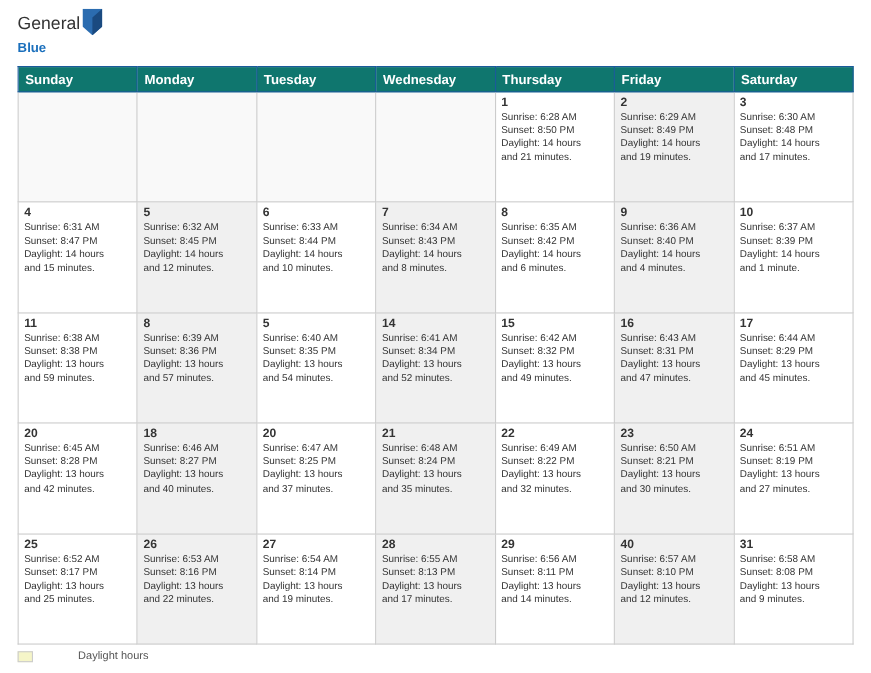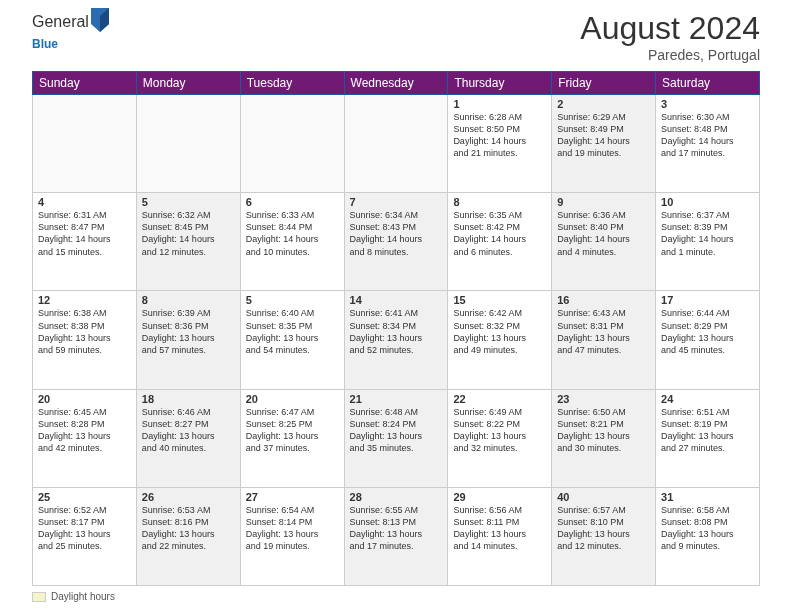--- a/index.html
+++ b/index.html
@@ -6,21 +6,21 @@
     body {
       font-family: Arial, sans-serif;
       background: #fff;
       width: 792px;
       height: 612px;
       overflow: hidden;
     }
     .page {
       width: 792px;
       height: 612px;
-      padding: 10px 32px;
+      padding: 10px 16px;
       display: flex;
       flex-direction: column;
     }
     .header {
       display: flex;
       justify-content: space-between;
       align-items: flex-start;
       margin-bottom: 8px;
     }
     .logo {
@@ -49,26 +49,26 @@
       color: #555;
     }
     .calendar {
       flex: 1;
       border: 1px solid #ccc;
       border-collapse: collapse;
       width: 100%;
       table-layout: fixed;
     }
     .calendar th {
-      background-color: #701a75;
+      background-color: #0f766e;
       color: #fff;
       text-align: left;
       padding: 4px 6px;
       font-size: 12px;
-      font-weight: normal;
+      font-weight: bold;
       border: 1px solid #1a5a9a;
     }
     .calendar td {
       border: 1px solid #ccc;
       vertical-align: top;
       padding: 3px 5px;
       font-size: 9.5px;
       color: #333;
       background: #fff;
     }
@@ -88,20 +88,21 @@
       font-size: 9px;
       line-height: 1.35;
       color: #333;
     }
     .legend {
       display: flex;
       align-items: center;
       margin-top: 5px;
       font-size: 10px;
       color: #555;
+      gap: 36px;
     }
     .legend-box {
       width: 14px;
       height: 10px;
       background: #f5f5c8;
       border: 1px solid #ccc;
       margin-right: 5px;
     }
   </style>
 </head>
@@ -116,24 +117,20 @@
           <svg class="logo-icon" viewBox="0 0 18 24" xmlns="http://www.w3.org/2000/svg">
             <polygon points="0,0 18,0 18,16 9,24 0,16" fill="#2b6cb0"></polygon>
             <polygon points="9,8 18,0 18,16 9,24" fill="#1a4a80"></polygon>
           </svg>
         </div>
         <div>
           <span class="logo-blue" style="font-size:12px;font-weight:bold;color:#1a6fbc;">Blue</span>
         </div>
       </div>
     </div>
-    <div class="title-block">
-      <div class="month-year">August 2024</div>
-      <div class="location">Paredes, Portugal</div>
-    </div>
   </div>
 
   <table class="calendar">
     <thead>
       <tr>
       <th>Sunday</th>
           <th>Monday</th>
           <th>Tuesday</th>
           <th>Wednesday</th>
           <th>Thursday</th>
@@ -185,21 +182,21 @@
             <span class="day-num">9</span>
             <div class="day-info">Sunrise: 6:36 AM<br>Sunset: 8:40 PM<br>Daylight: 14 hours<br>and 4 minutes.</div>
           </td>
           <td>
             <span class="day-num">10</span>
             <div class="day-info">Sunrise: 6:37 AM<br>Sunset: 8:39 PM<br>Daylight: 14 hours<br>and 1 minute.</div>
           </td>
         </tr>
         <tr>
           <td>
-            <span class="day-num">12</span>
+            <span class="day-num">11</span>
             <div class="day-info">Sunrise: 6:38 AM<br>Sunset: 8:38 PM<br>Daylight: 13 hours<br>and 59 minutes.</div>
           </td>
           <td class="shaded">
             <span class="day-num">8</span>
             <div class="day-info">Sunrise: 6:39 AM<br>Sunset: 8:36 PM<br>Daylight: 13 hours<br>and 57 minutes.</div>
           </td>
           <td>
             <span class="day-num">5</span>
             <div class="day-info">Sunrise: 6:40 AM<br>Sunset: 8:35 PM<br>Daylight: 13 hours<br>and 54 minutes.</div>
           </td>

